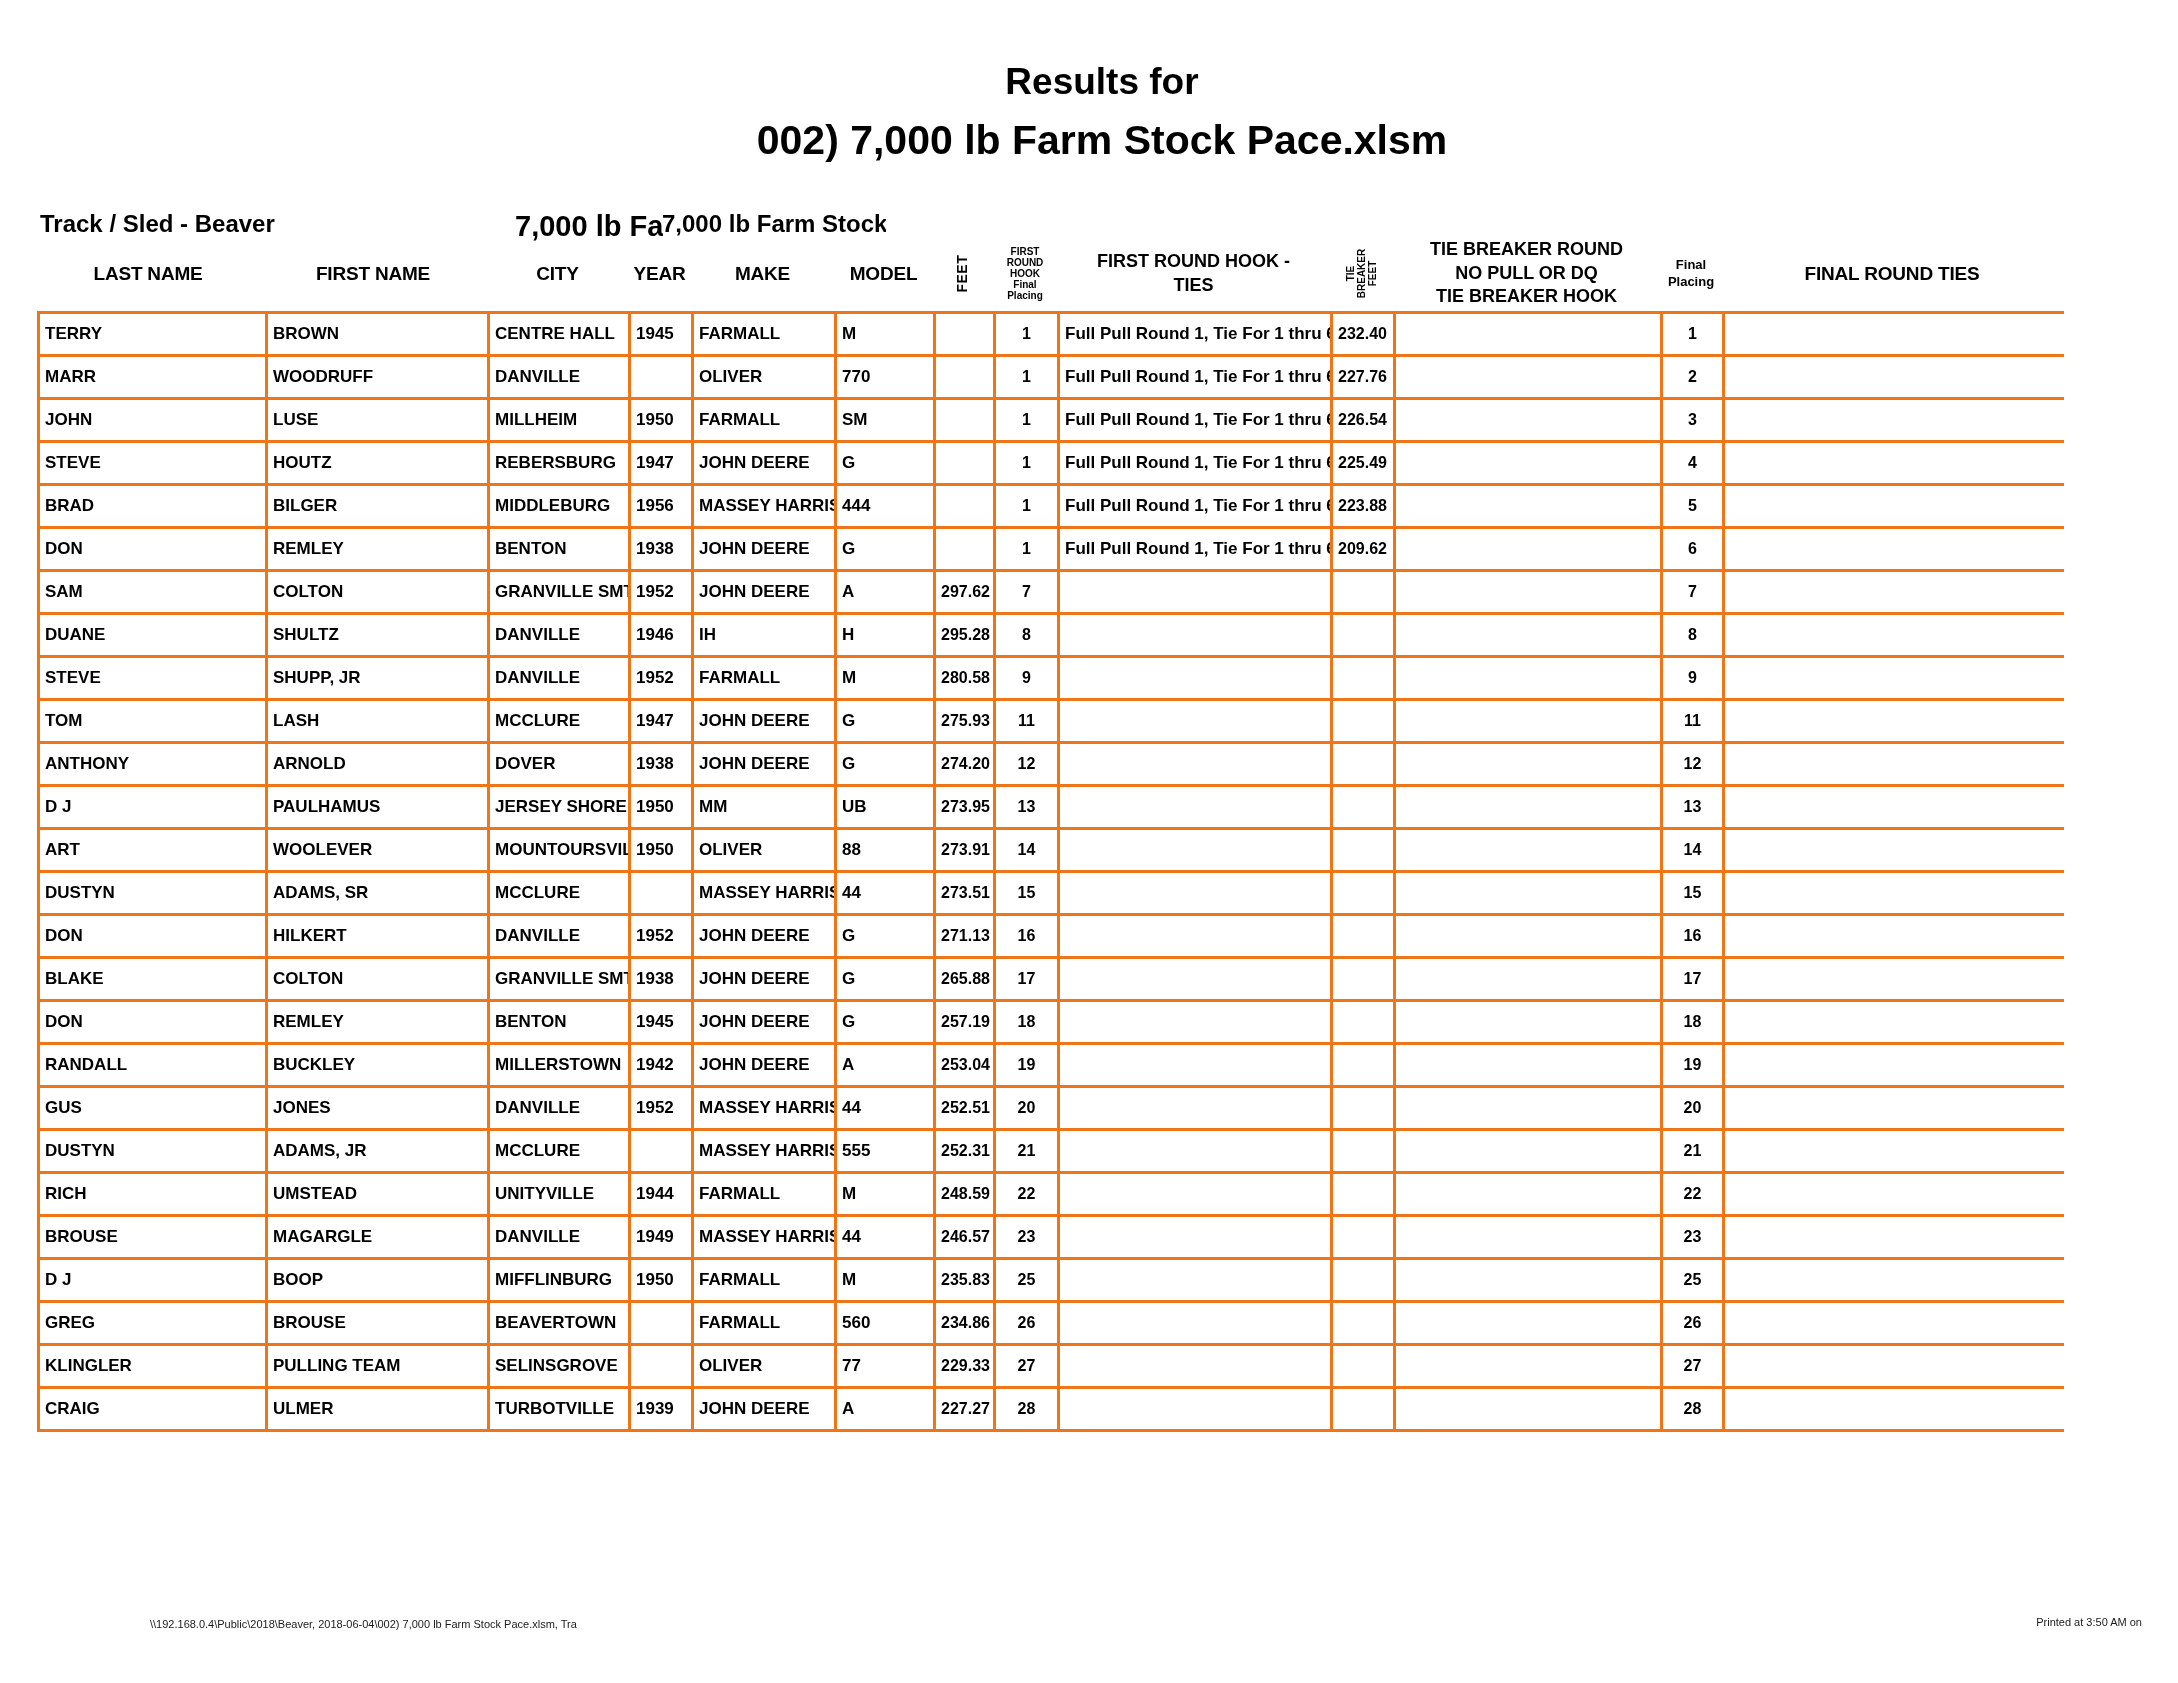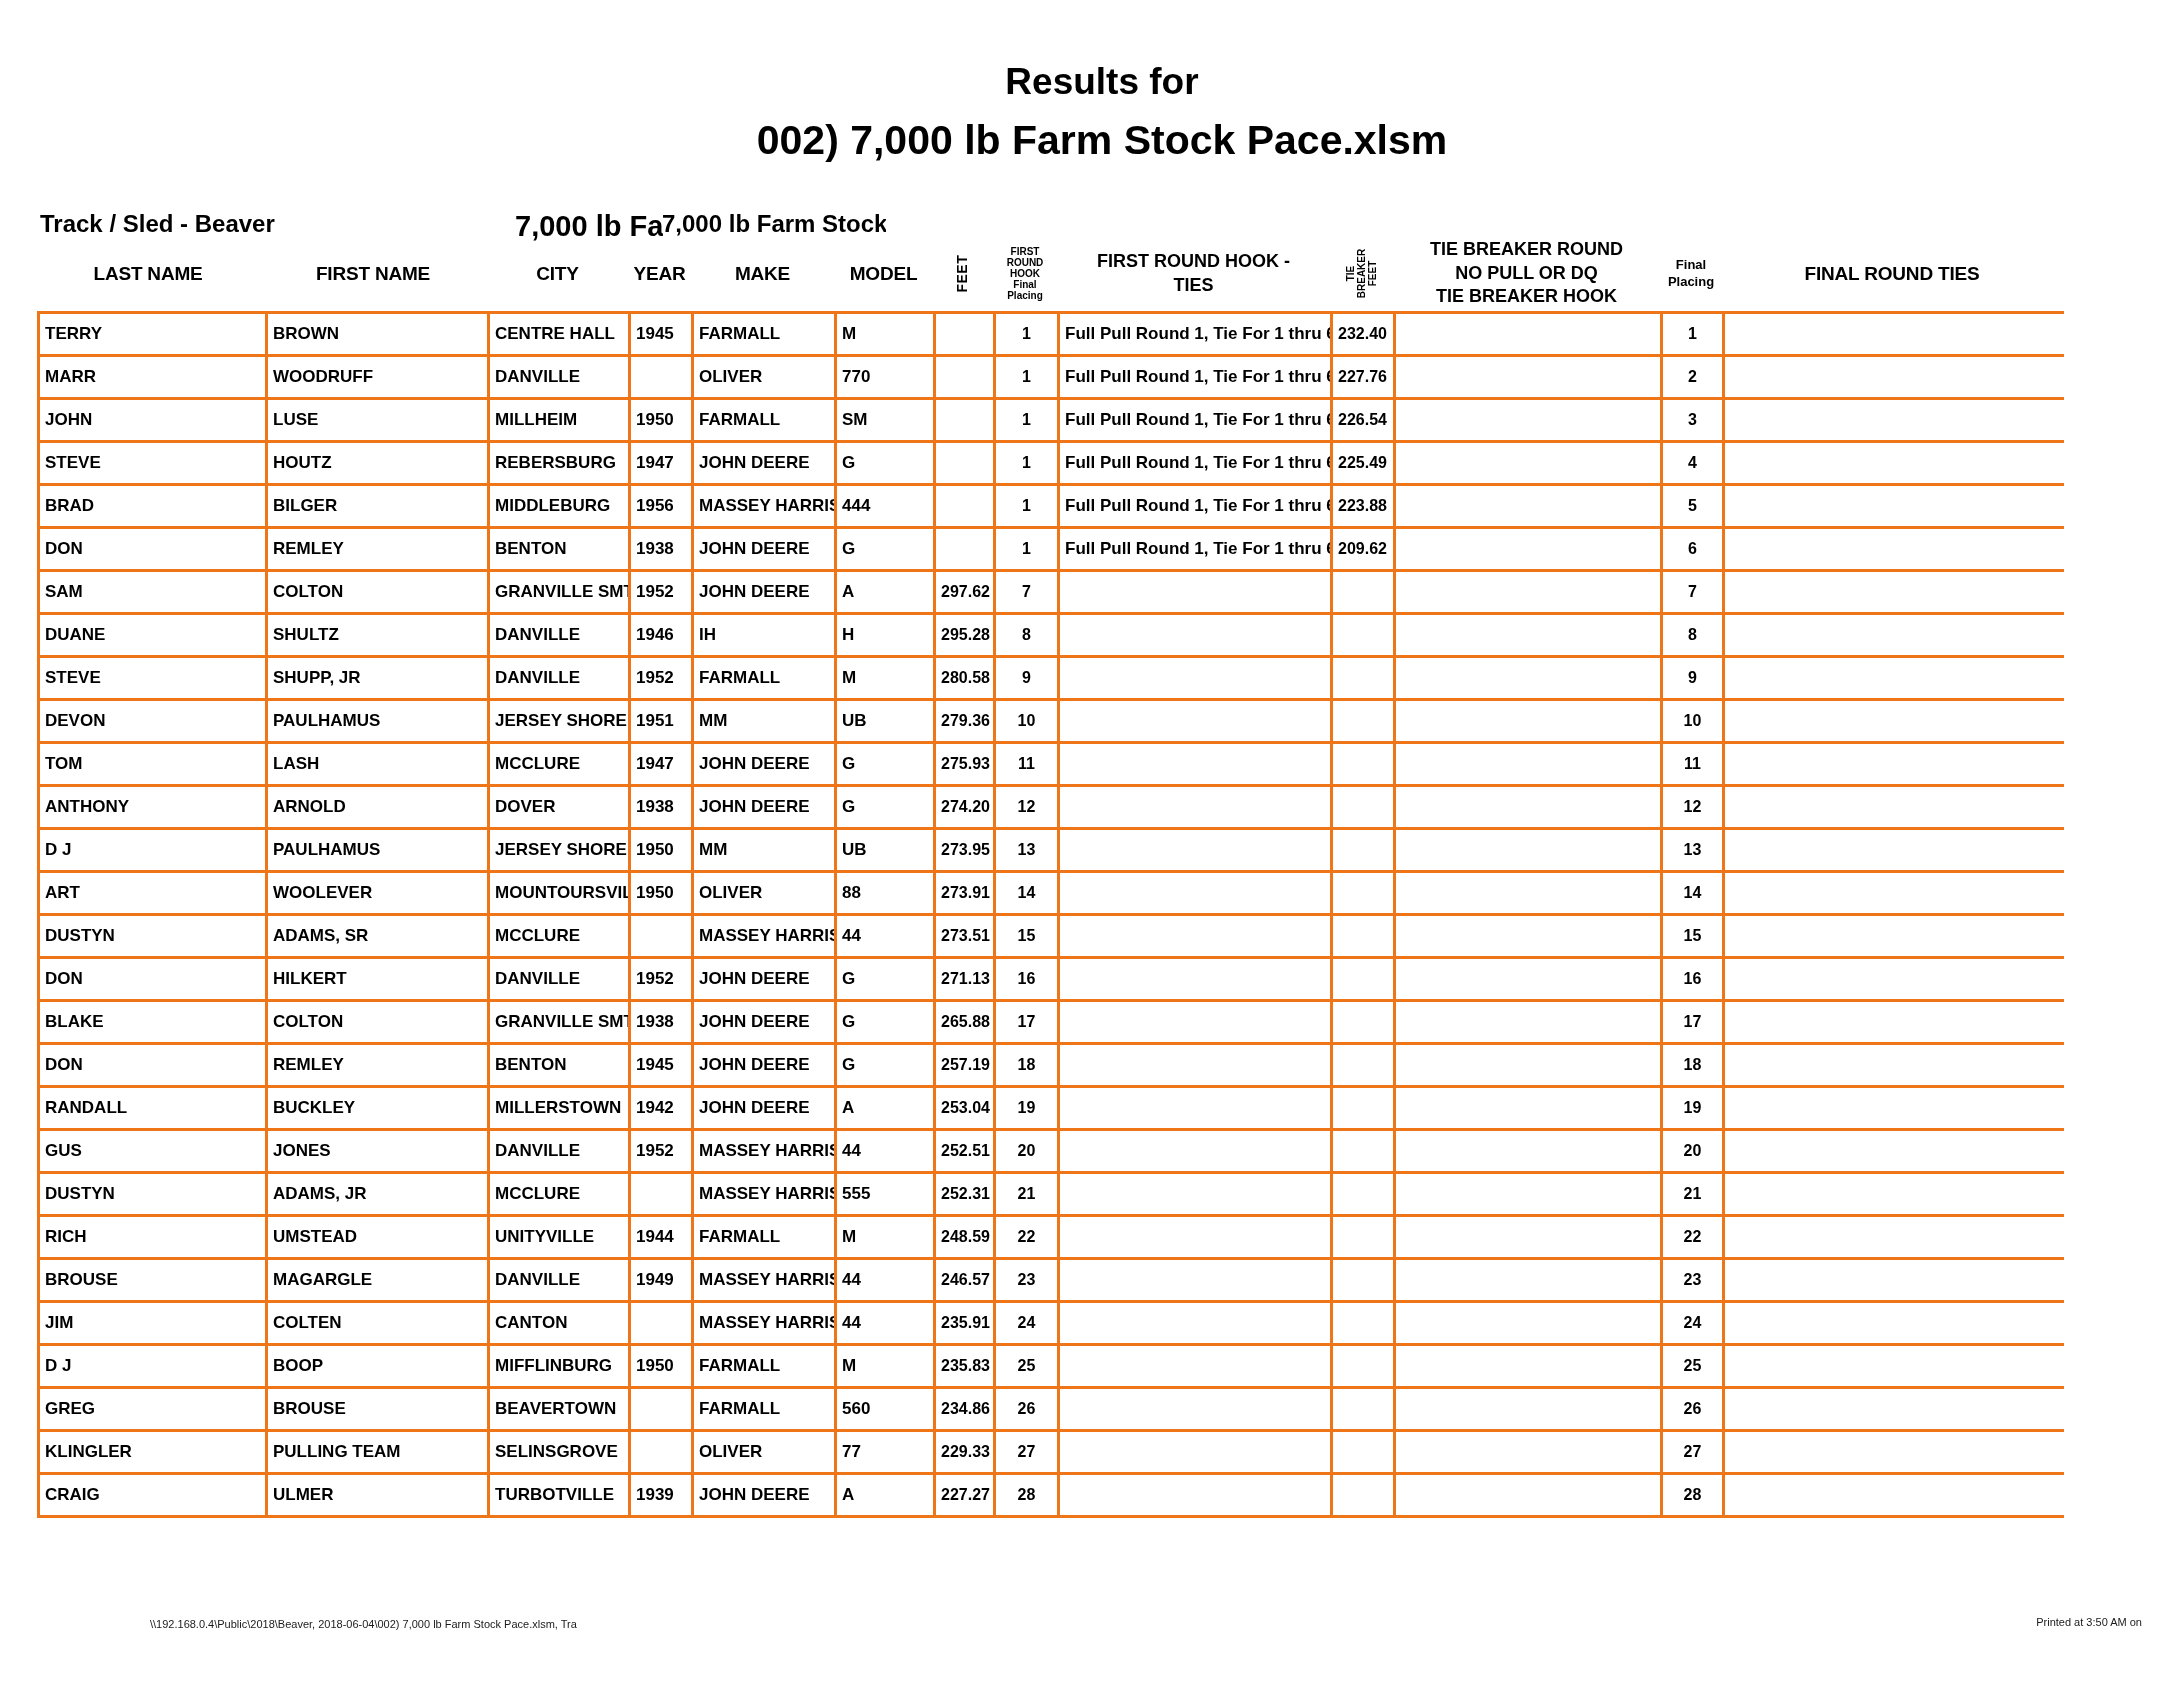--- a/index.html
+++ b/index.html
@@ -225,35 +225,20 @@
     <td>M</td>
     <td>280.58</td>
     <td>9</td>
     <td></td>
     <td></td>
     <td></td>
     <td>9</td>
     <td></td>
   </tr>
       <tr>
-    <td>DEVON</td>
-    <td>PAULHAMUS</td>
-    <td>JERSEY SHORE</td>
-    <td>1951</td>
-    <td>MM</td>
-    <td>UB</td>
-    <td>279.36</td>
-    <td>10</td>
-    <td></td>
-    <td></td>
-    <td></td>
-    <td>10</td>
-    <td></td>
-  </tr>
-      <tr>
     <td>TOM</td>
     <td>LASH</td>
     <td>MCCLURE</td>
     <td>1947</td>
     <td>JOHN DEERE</td>
     <td>G</td>
     <td>275.93</td>
     <td>11</td>
     <td></td>
     <td></td>
@@ -435,35 +420,20 @@
     <td>44</td>
     <td>246.57</td>
     <td>23</td>
     <td></td>
     <td></td>
     <td></td>
     <td>23</td>
     <td></td>
   </tr>
       <tr>
-    <td>JIM</td>
-    <td>COLTEN</td>
-    <td>CANTON</td>
-    <td></td>
-    <td>MASSEY HARRIS</td>
-    <td>44</td>
-    <td>235.91</td>
-    <td>24</td>
-    <td></td>
-    <td></td>
-    <td></td>
-    <td>24</td>
-    <td></td>
-  </tr>
-      <tr>
     <td>D J</td>
     <td>BOOP</td>
     <td>MIFFLINBURG</td>
     <td>1950</td>
     <td>FARMALL</td>
     <td>M</td>
     <td>235.83</td>
     <td>25</td>
     <td></td>
     <td></td>

